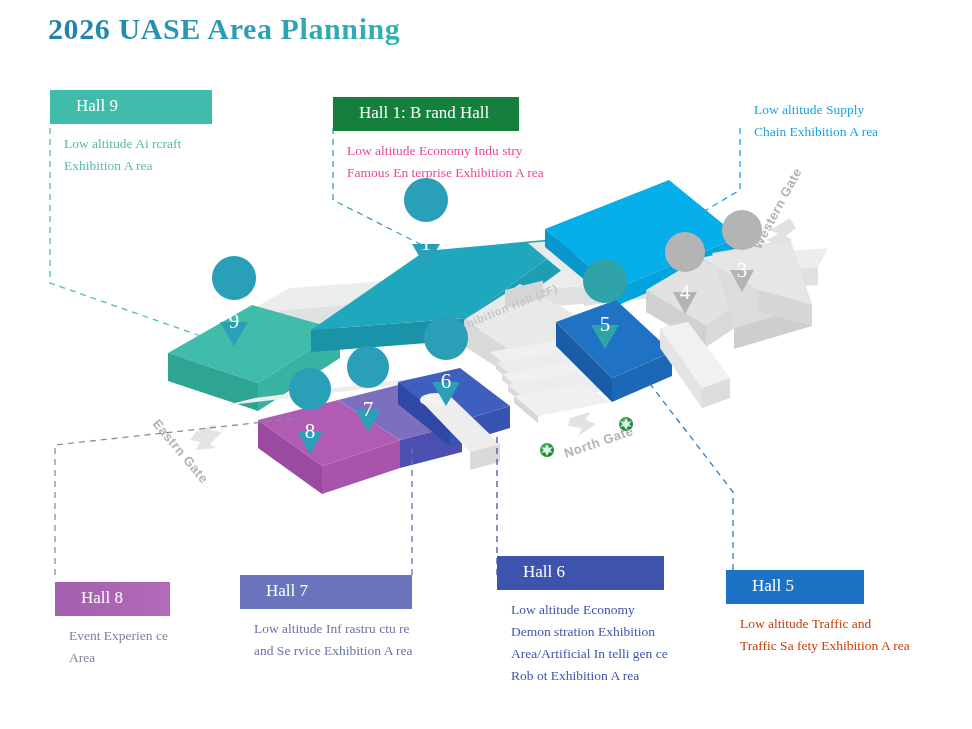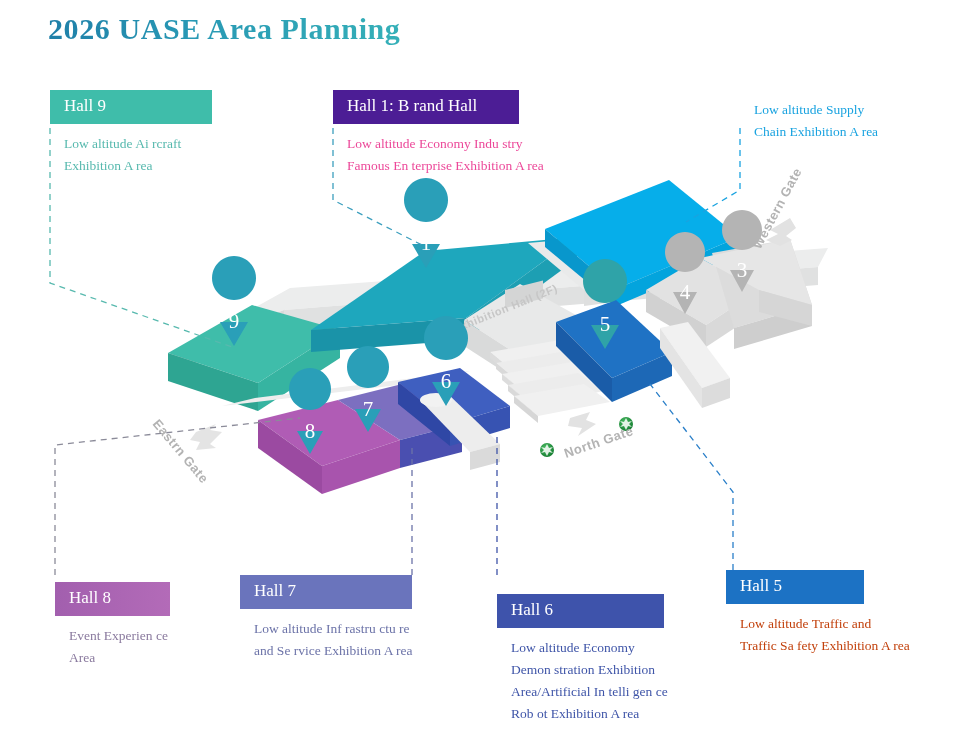--- a/index.html
+++ b/index.html
@@ -25,21 +25,21 @@
     white-space:nowrap;
   }
 
   
   .callout{position:absolute;}
   .callout .chip{
     display:block;
     color:#ffffff;
     font-size:17px;
     font-family:"Liberation Serif", serif;
-    padding:7px 0 8px 14px;
+    padding:7px 0 8px 26px;
     box-sizing:border-box;
     white-space:nowrap;
     line-height:1.1;
   }
   .callout .desc{
     font-size:13.5px;
     line-height:1.65;
     padding:9px 0 0 14px;
     white-space:pre-line;
     font-family:Liberation Serif, serif;
@@ -283,21 +283,21 @@
     </g>
   </svg>
 
   <div class="callout" style="left:50px;top:90px;width:162px;">
     <span class="chip" style="background:#3fbdaa;">Hall 9</span>
     <div class="desc" style="color:#57b9ae;">Low altitude Ai   rcraft
 Exhibition A  rea</div>
   </div>
 
   <div class="callout" style="left:333px;top:90px;width:186px;">
-    <span class="chip" style="background:#4c1d95;">Hall 1: B rand Hall</span>
+    <span class="chip" style="background:#15803d;margin-top:7px;">Hall 1: B rand Hall</span>
     <div class="desc" style="color:#ec4899;width:300px;">Low altitude   Economy Indu   stry
 Famous En  terprise  Exhibition A  rea</div>
   </div>
 
   <div class="callout" style="left:740px;top:90px;width:140px;">
     <div class="desc" style="color:#1aa3e0;width:190px;">Low altitude Supply
 Chain  Exhibition A  rea</div>
   </div>
 
   <div class="callout" style="left:55px;top:582px;width:115px;">
@@ -305,21 +305,21 @@
     <div class="desc" style="color:#8a7a9e;width:180px;">Event  Experien  ce
 Area</div>
   </div>
 
   <div class="callout" style="left:240px;top:575px;width:172px;">
     <span class="chip" style="background:#6a74bc;">Hall 7</span>
     <div class="desc" style="color:#6c73a8;width:230px;">Low altitude Inf   rastru ctu re
 and Se  rvice Exhibition A  rea</div>
   </div>
 
-  <div class="callout" style="left:497px;top:594px;width:167px;">
+  <div class="callout" style="left:497px;top:556px;width:167px;">
     <span class="chip" style="background:#3e53ab;">Hall 6</span>
     <div class="desc" style="color:#3f55a8;width:210px;">Low altitude    Economy
 Demon  stration  Exhibition
 Area/Artificial In  telli gen ce
 Rob ot Exhibition A   rea</div>
   </div>
 
   <div class="callout" style="left:726px;top:570px;width:138px;">
     <span class="chip" style="background:#1c72c4;">Hall 5</span>
     <div class="desc" style="color:#c2410c;width:230px;">Low altitude    Traffic and

